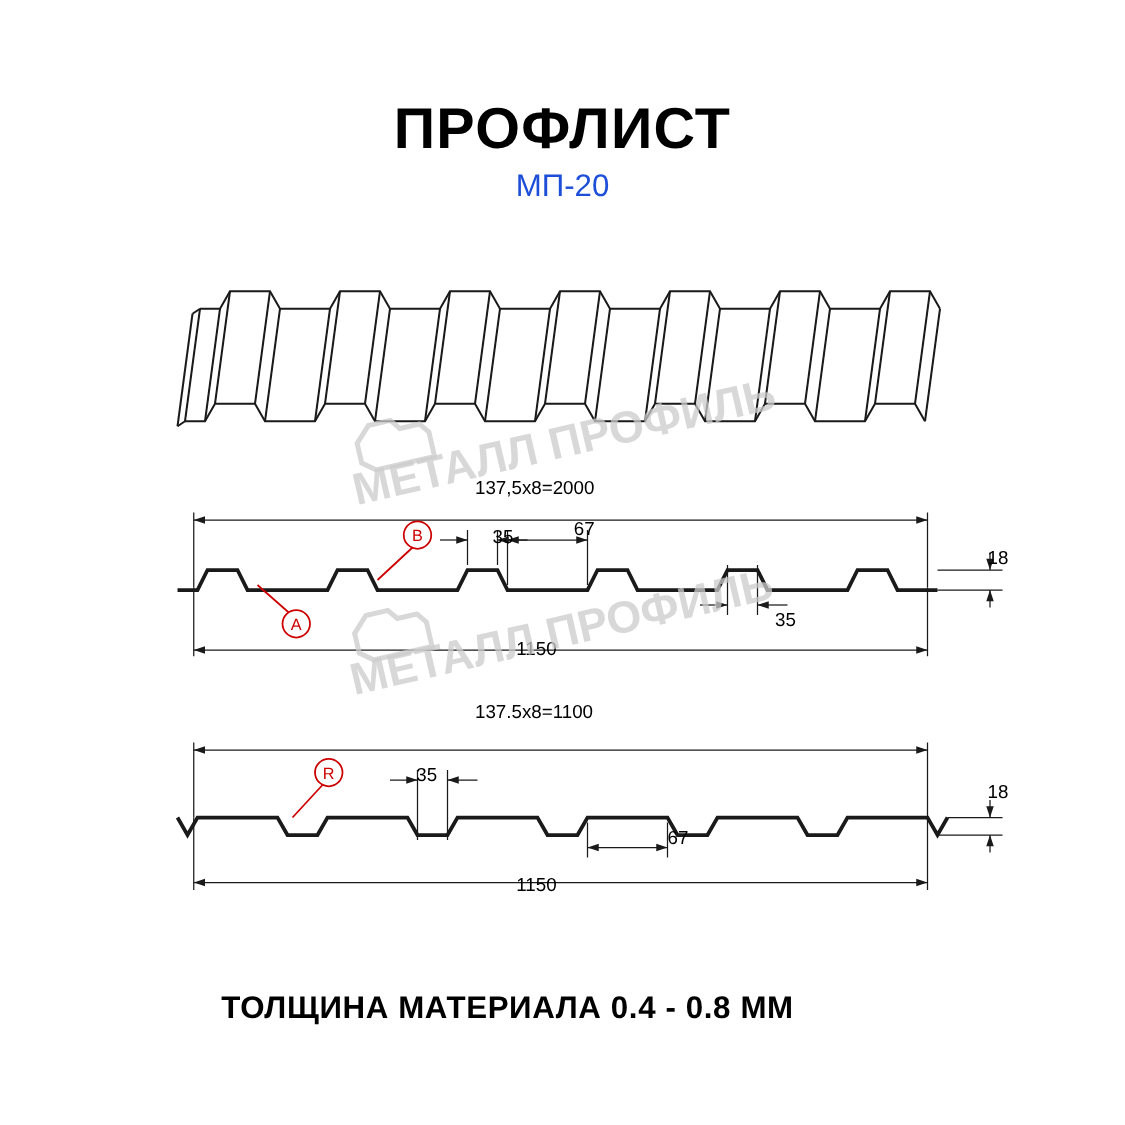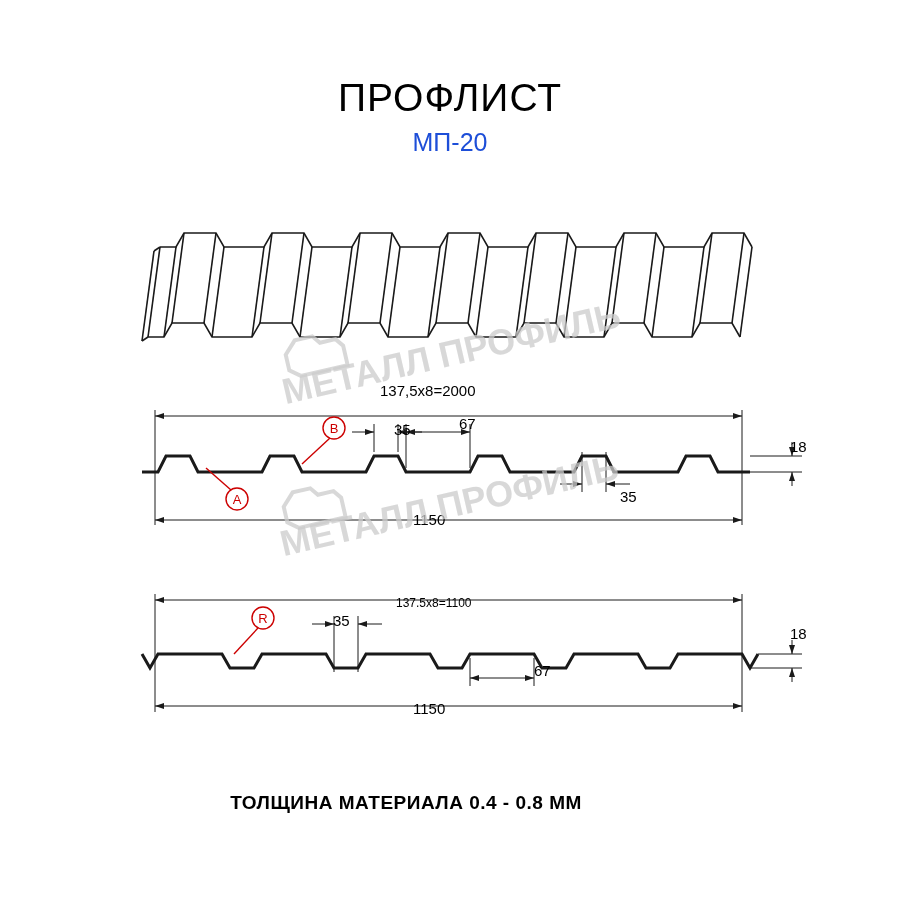--- a/index.html
+++ b/index.html
@@ -22,39 +22,39 @@
     height: 900px;
   }
   .title-block {
     position: absolute;
     top: 78px;
     left: 0;
     width: 900px;
     text-align: center;
   }
   .title {
-    font-size: 39px;
-    font-weight: normal;
+    font-size: 46px;
+    font-weight: bold;
     letter-spacing: 1px;
     color: #000;
     line-height: 1.05;
   }
   .subtitle {
     font-size: 25px;
     font-weight: normal;
     margin-top: 9px;
     color: #1d4ed8;
   }
   .footer-note {
     position: absolute;
     top: 792px;
     left: 0;
     width: 812px;
     text-align: center;
-    font-size: 19px;
+    font-size: 25px;
     font-weight: bold;
     letter-spacing: 0.5px;
   }
   svg { display: block; }
   .wm {
     position: absolute;
     font-family: "Liberation Sans", sans-serif;
     font-weight: bold;
     color: #cccccc;
     opacity: 0.75;
@@ -251,21 +251,21 @@
       <path d="M662,98 l-3,9 h6 z" fill="#1a1a1a" stroke="none"></path>
     </g>
 
     <g stroke="#cc0000" fill="none" stroke-width="1.4">
       <circle cx="133" cy="48" r="11"></circle>
       <line x1="128" y1="58" x2="104" y2="84"></line>
     </g>
     <text x="133" y="53" font-family="Liberation Sans, sans-serif" font-size="13" fill="#cc0000" text-anchor="middle">R</text>
   </svg>
 
-  <div style="position:absolute; top:596px; left:380px; font-size:12px;margin-left:16px;">137.5x8=1100</div>
+  <div style="position:absolute; top:561px; left:380px; font-size:15px;">137.5x8=1100</div>
   <div style="position:absolute; top:700px; left:413px; font-size:15px;">1150</div>
   <div style="position:absolute; top:612px; left:333px; font-size:15px;">35</div>
   <div style="position:absolute; top:662px; left:534px; font-size:15px;">67</div>
   <div style="position:absolute; top:625px; left:790px; font-size:15px;">18</div>
 
   <div class="footer-note">ТОЛЩИНА МАТЕРИАЛА 0.4 - 0.8 ММ</div>
 
   <svg class="wm-logo" style="top:330px; left:283px; transform: rotate(-13deg);" width="66" height="54" viewBox="0 0 66 54">
     <path d="M4,18 L16,6 L34,6 L40,14 L56,14 L62,22 L62,42 L14,42 L4,34 Z" fill="none" stroke="#cccccc" stroke-width="4"></path>
   </svg>

